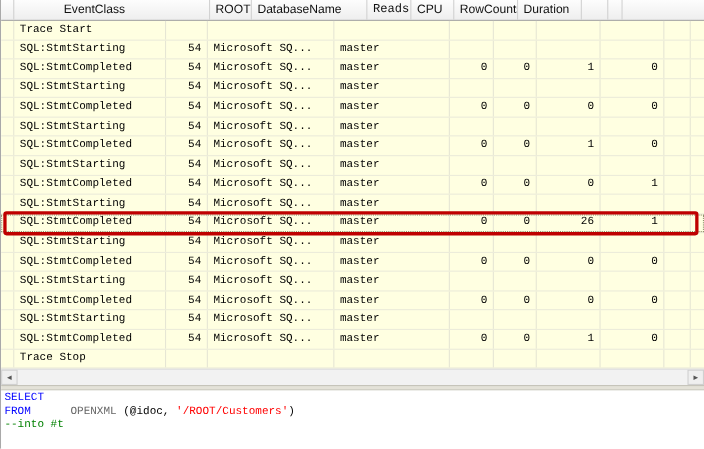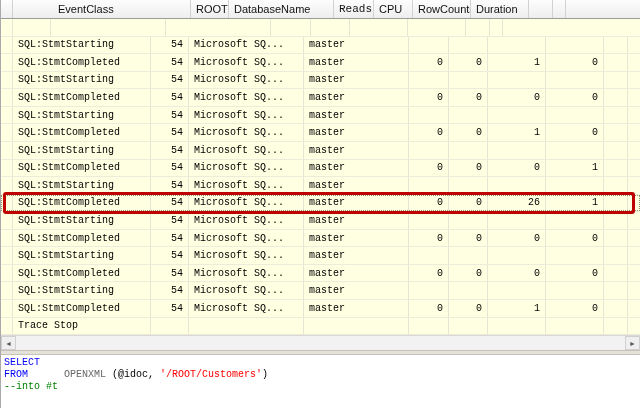--- a/index.html
+++ b/index.html
@@ -111,20 +111,21 @@
       <div class="hcell" style="width: 39px;">CPU</div>
       <div class="hcell" style="width: 58px;">RowCounts</div>
       <div class="hcell" style="width: 58px;">Duration</div>
       <div class="hcell" style="width: 24px;"></div>
       <div class="hcell" style="width: 13px;"></div>
     </div>
 
   <div class="grid-body" id="grid-body">
       <div class="row">
         <div class="cell" style="width: 12px;"></div>
+        <div class="cell" style="width: 138px;">Trace Start</div>
         <div class="cell num" style="width: 38px;"></div>
         <div class="cell" style="width: 115px;"></div>
         <div class="cell" style="width: 105px;"></div>
         <div class="cell num" style="width: 40px;"></div>
         <div class="cell num" style="width: 39px;"></div>
         <div class="cell num" style="width: 58px;"></div>
         <div class="cell num" style="width: 58px;"></div>
         <div class="cell" style="width: 24px;"></div>
         <div class="cell" style="width: 13px;"></div>
       </div>

